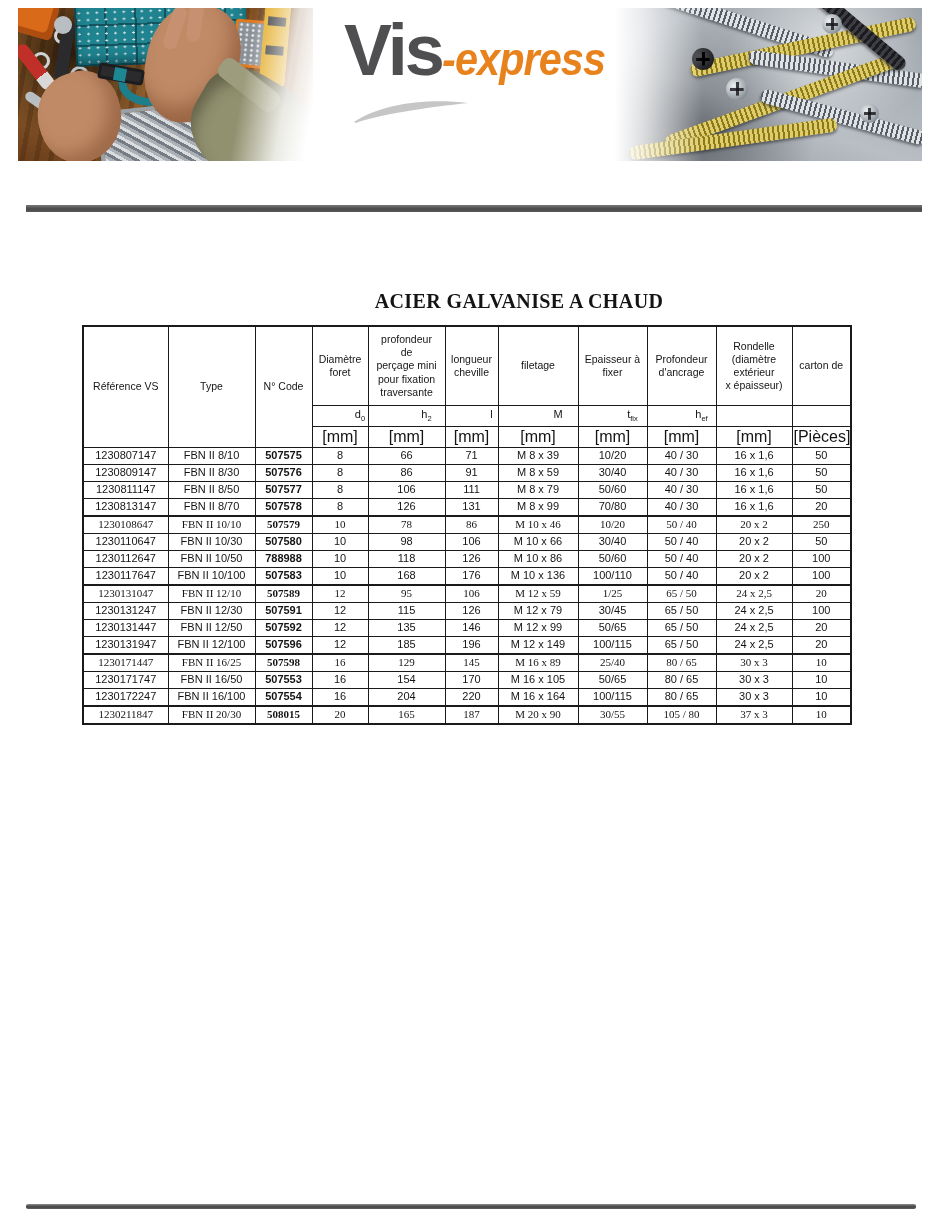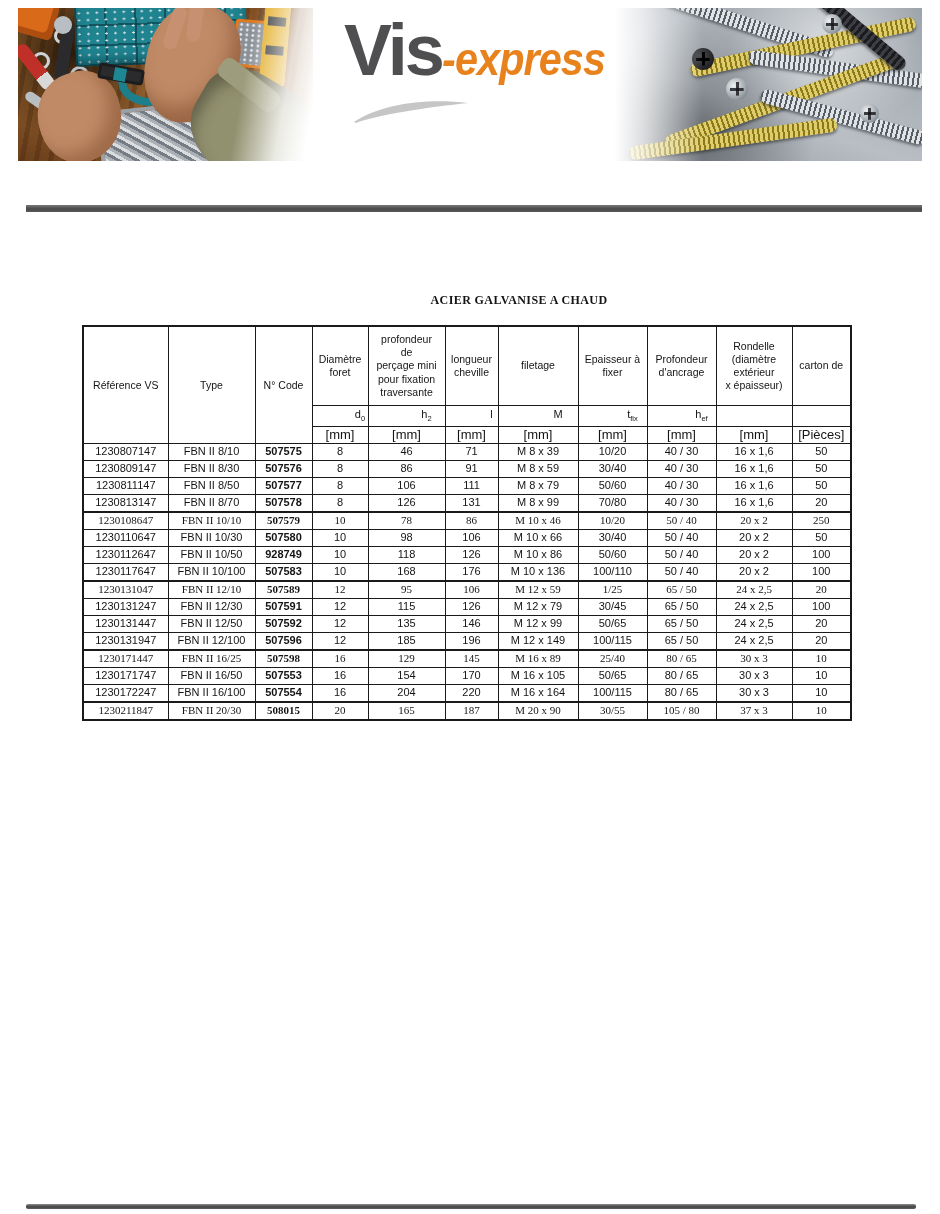--- a/index.html
+++ b/index.html
@@ -107,33 +107,33 @@
   .banner{position:absolute;left:18px;top:161px;width:904px;height:44px;background:var(--banner-orange);
     display:flex;align-items:center;justify-content:center;z-index:4;}
   .banner-text{color:#fff;font-size:41px;font-weight:700;line-height:1;letter-spacing:0;
     transform:scaleX(.8);transform-origin:center;}
   .banner-underline{position:absolute;left:26px;top:205px;width:896px;height:7px;
     background:linear-gradient(180deg,#787878,var(--divider-gray) 55%,#585858);}
 
   
   .doc-title-wrap{position:absolute;left:82px;top:290px;width:768px;text-align:center;}
   .doc-title{position:relative;left:53px;font-family:"Liberation Serif","DejaVu Serif",serif;
-    font-size:12px;font-weight:700;letter-spacing:.4px;}
+    font-size:20px;font-weight:700;letter-spacing:.4px;}
 
   
   table.spec{position:absolute;left:82px;top:325px;width:768px;border-collapse:collapse;
     table-layout:fixed;border:2px solid var(--table-border);}
   .spec th,.spec td{border:1px solid var(--table-border);text-align:center;vertical-align:middle;
     padding:0 1px;overflow:hidden;}
   .spec th{font-weight:400;font-size:10.5px;line-height:1.25;white-space:pre-line;}
   .spec td{font-size:11px;height:16px;line-height:1.05;}
   .h-main th{height:78px;}
   .h-sym th{height:20px;font-size:11px;padding-left:41px;}
   .h-sym sub{font-size:7.5px;}
-  .h-unit th{height:16px;font-size:13px;margin-top:45px;}
+  .h-unit th{height:16px;font-size:16px;margin-top:45px;}
   .spec td.c-code{font-weight:700;}
   .spec tr.group-start td{border-top-width:2px;font-family:Liberation Serif, serif;}
 
   
   .bottom-line{position:absolute;left:26px;top:1204px;width:890px;height:5px;
     background:linear-gradient(180deg,#8c8c8c,#454545 55%,#606060);border-radius:2px;}
 </style>
 </head>
 <body>
 
@@ -256,21 +256,21 @@
         <th>[mm]</th>
         <th>[Pièces]</th>
       </tr>
     </thead>
     <tbody>
         <tr>
           <td>1230807147</td>
           <td>FBN II 8/10</td>
           <td class="c-code">507575</td>
           <td>8</td>
-          <td>46</td>
+          <td>66</td>
           <td>71</td>
           <td>M 8 x 39</td>
           <td>10/20</td>
           <td>40 / 30</td>
           <td>16 x 1,6</td>
           <td>50</td>
         </tr>
         <tr>
           <td>1230809147</td>
           <td>FBN II 8/30</td>
@@ -332,21 +332,21 @@
           <td>106</td>
           <td>M 10 x 66</td>
           <td>30/40</td>
           <td>50 / 40</td>
           <td>20 x 2</td>
           <td>50</td>
         </tr>
         <tr>
           <td>1230112647</td>
           <td>FBN II 10/50</td>
-          <td class="c-code">928749</td>
+          <td class="c-code">788988</td>
           <td>10</td>
           <td>118</td>
           <td>126</td>
           <td>M 10 x 86</td>
           <td>50/60</td>
           <td>50 / 40</td>
           <td>20 x 2</td>
           <td>100</td>
         </tr>
         <tr>

